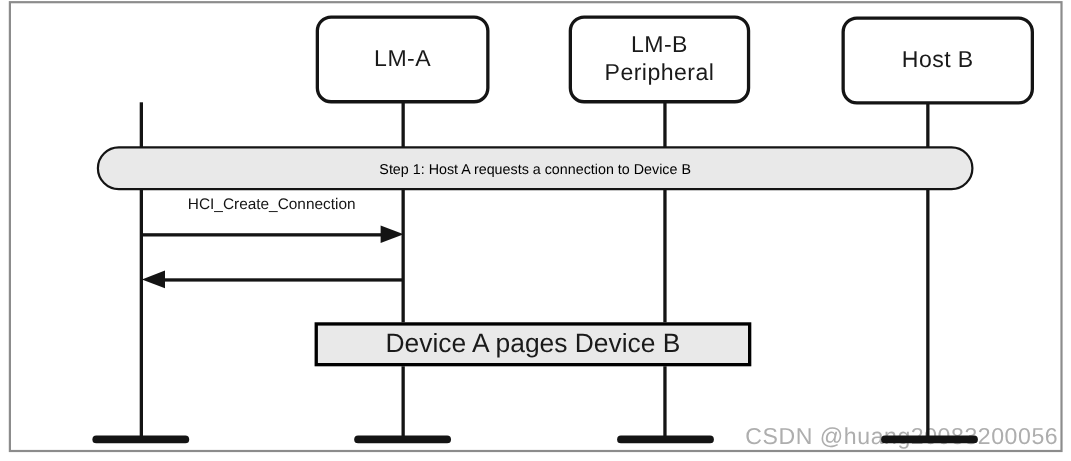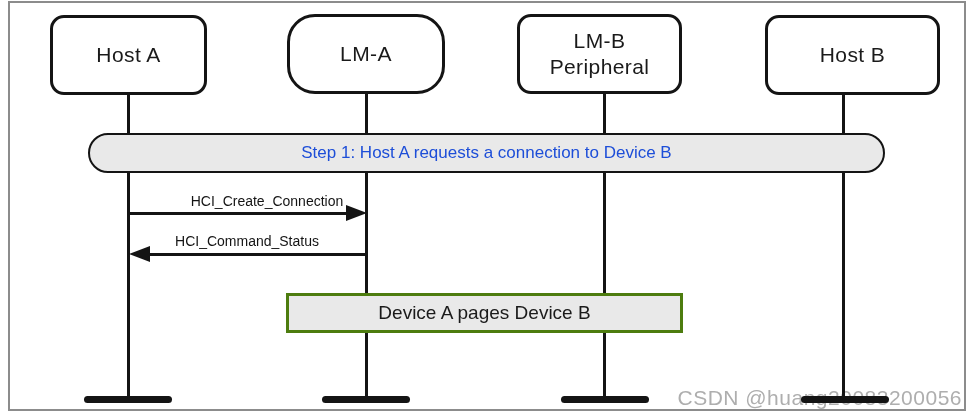--- a/index.html
+++ b/index.html
@@ -42,27 +42,27 @@
     position:absolute;height:80px;box-sizing:border-box;
     background:#ffffff;border:3px solid #141414;border-radius:14px;
     display:flex;flex-direction:column;align-items:center;justify-content:center;
     font-size:21px;line-height:26px;color:#1a1a1a;z-index:4;
     letter-spacing:0.4px;
   }
   .banner{
     position:absolute;left:88px;top:133px;width:797px;height:40px;
     box-sizing:border-box;background:#e9e9e9;border:2.5px solid #141414;
     border-radius:20px;display:flex;align-items:center;justify-content:center;
-    font-size:17px;color:#1d4ed8;z-index:4;
+    font-size:13px;color:#000000;z-index:4;
   }
   .activity-box{
     position:absolute;left:286px;top:293px;width:397px;height:40px;
-    box-sizing:border-box;background:#e9e9e9;border:3px solid #4d7c0f;
+    box-sizing:border-box;background:#e9e9e9;border:3px solid #000000;
     display:flex;align-items:center;justify-content:center;
-    font-size:19px;color:#1a1a1a;z-index:4;
+    font-size:24px;color:#1a1a1a;z-index:4;
   }
 </style>
 </head>
 <body>
 
 <div class="canvas">
 
   <div class="frame"></div>
 
   <div class="watermark">CSDN @huang20083200056</div>
@@ -70,37 +70,32 @@
   <div class="lifeline" style="left:127px;top:93px;height:305px;"></div>
   <div class="lifeline" style="left:365px;top:92px;height:306px;"></div>
   <div class="lifeline" style="left:603px;top:92px;height:306px;"></div>
   <div class="lifeline" style="left:842px;top:93px;height:305px;"></div>
 
   <div class="term-bar" style="left:84px;top:396px;"></div>
   <div class="term-bar" style="left:322px;top:396px;"></div>
   <div class="term-bar" style="left:561px;top:396px;"></div>
   <div class="term-bar" style="left:801px;top:396px;"></div>
 
-  <div class="msg-label" style="top:193px;margin-left:20px;">HCI_Create_Connection</div>
+  <div class="msg-label" style="top:177px;">HCI_Create_Connection</div>
   <div class="msg-line" style="left:128px;top:212px;width:230px;"></div>
   <div class="arrowhead right" style="left:346px;top:205px;"></div>
 
-  <div class="msg-label" style="top:233px;">HCI_Command_Status</div>
   <div class="msg-line" style="left:138px;top:253px;width:229px;"></div>
   <div class="arrowhead left" style="left:129px;top:246px;"></div>
 
   <div class="banner">
     <span>Step 1: Host A requests a connection to Device B</span>
   </div>
 
-  <div class="actor-box" style="left:50px;top:15px;width:157px;">
-    <div>Host A</div>
-    <div></div>
-  </div>
-  <div class="actor-box" style="left:287px;top:14px;width:158px;border-radius:28px;">
+  <div class="actor-box" style="left:287px;top:14px;width:158px;">
     <div>LM-A</div>
   </div>
   <div class="actor-box" style="left:517px;top:14px;width:165px;">
     <div>LM-B</div>
     <div>Peripheral</div>
   </div>
   <div class="actor-box" style="left:765px;top:15px;width:175px;">
     <div>Host B</div>
     <div></div>
   </div>

